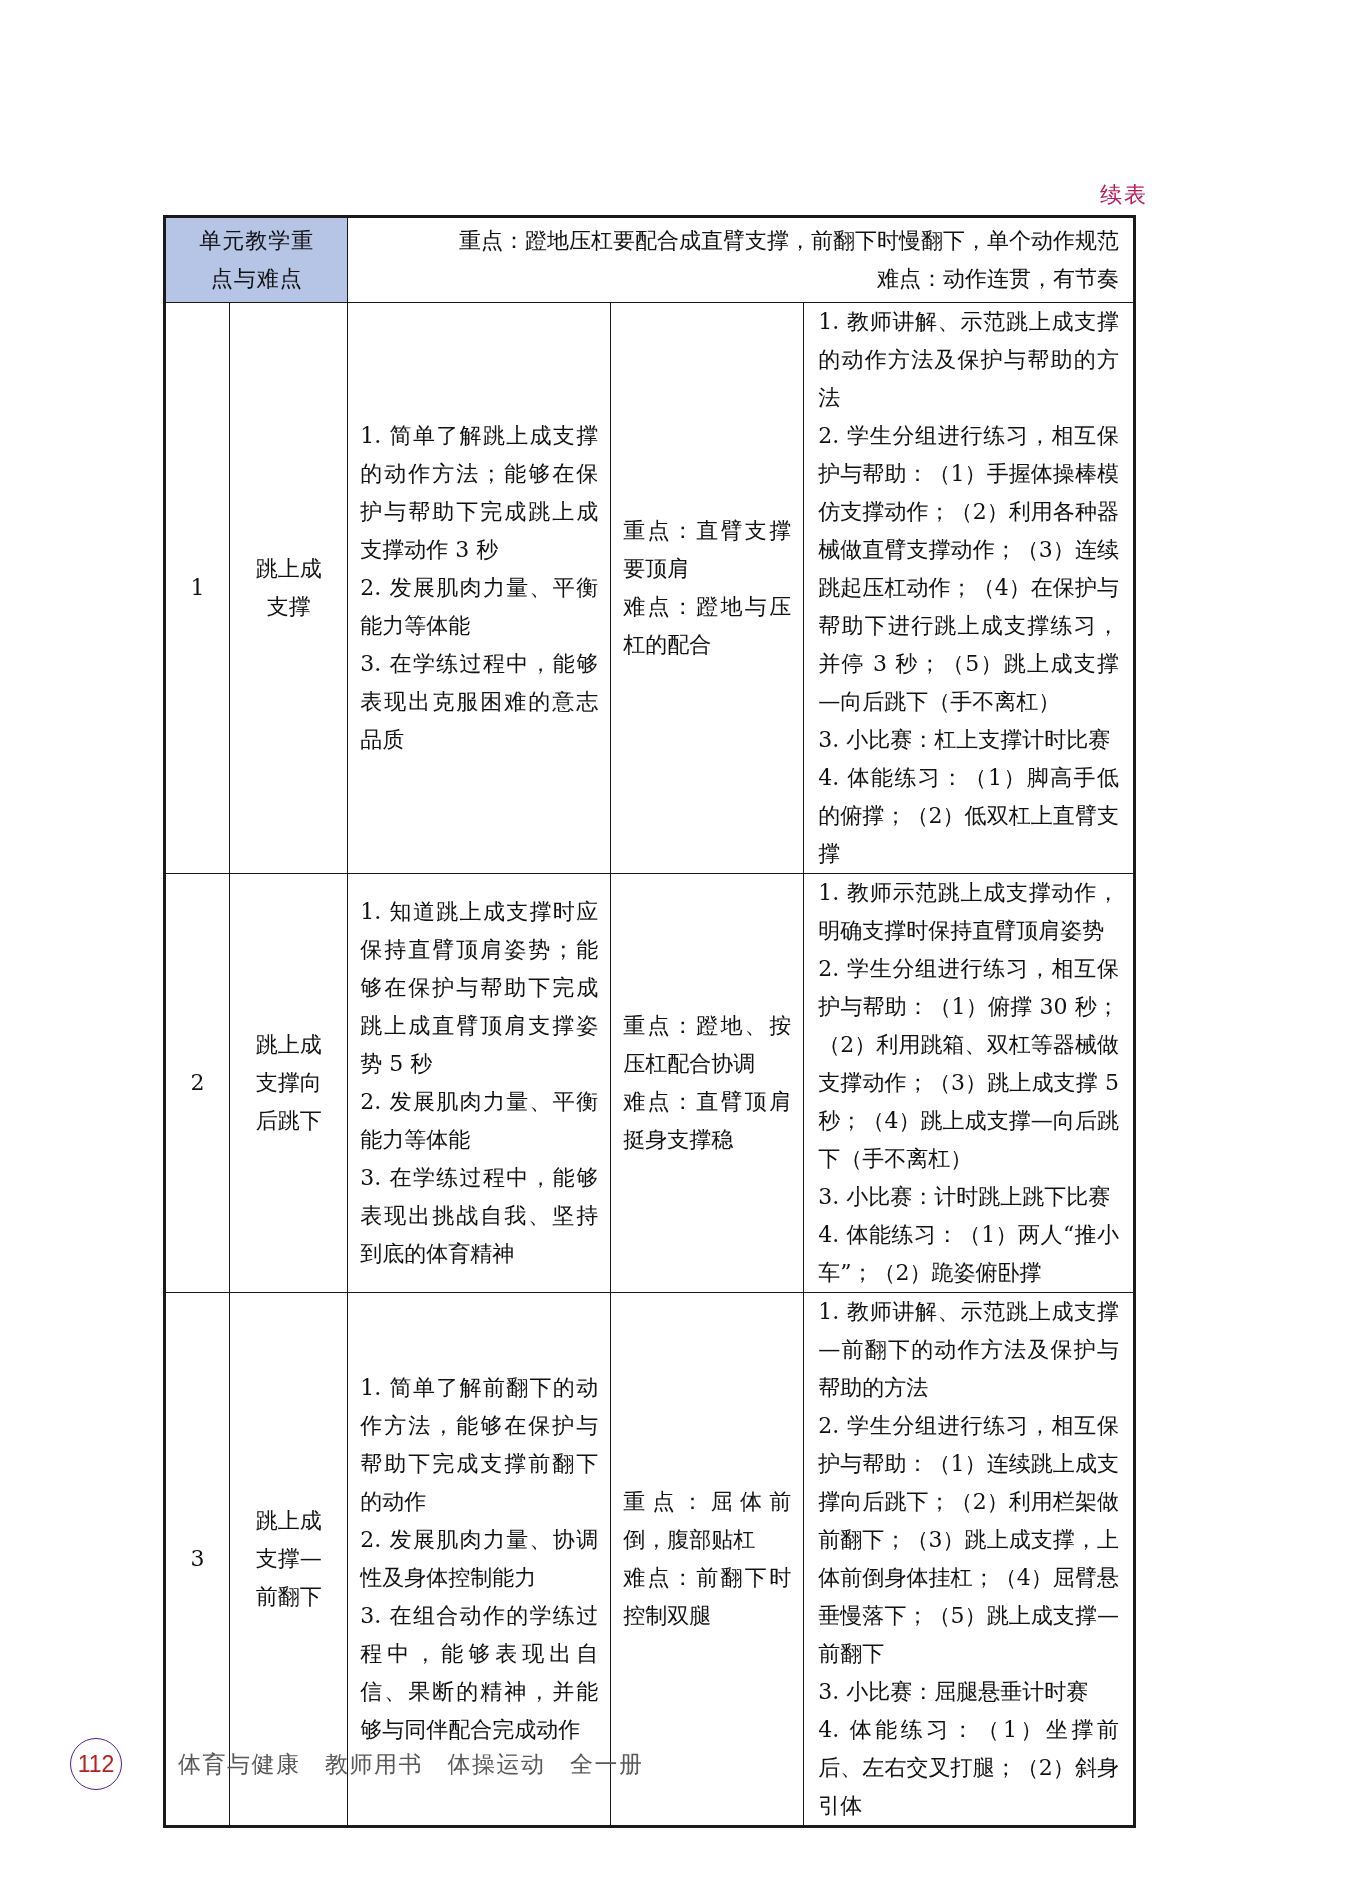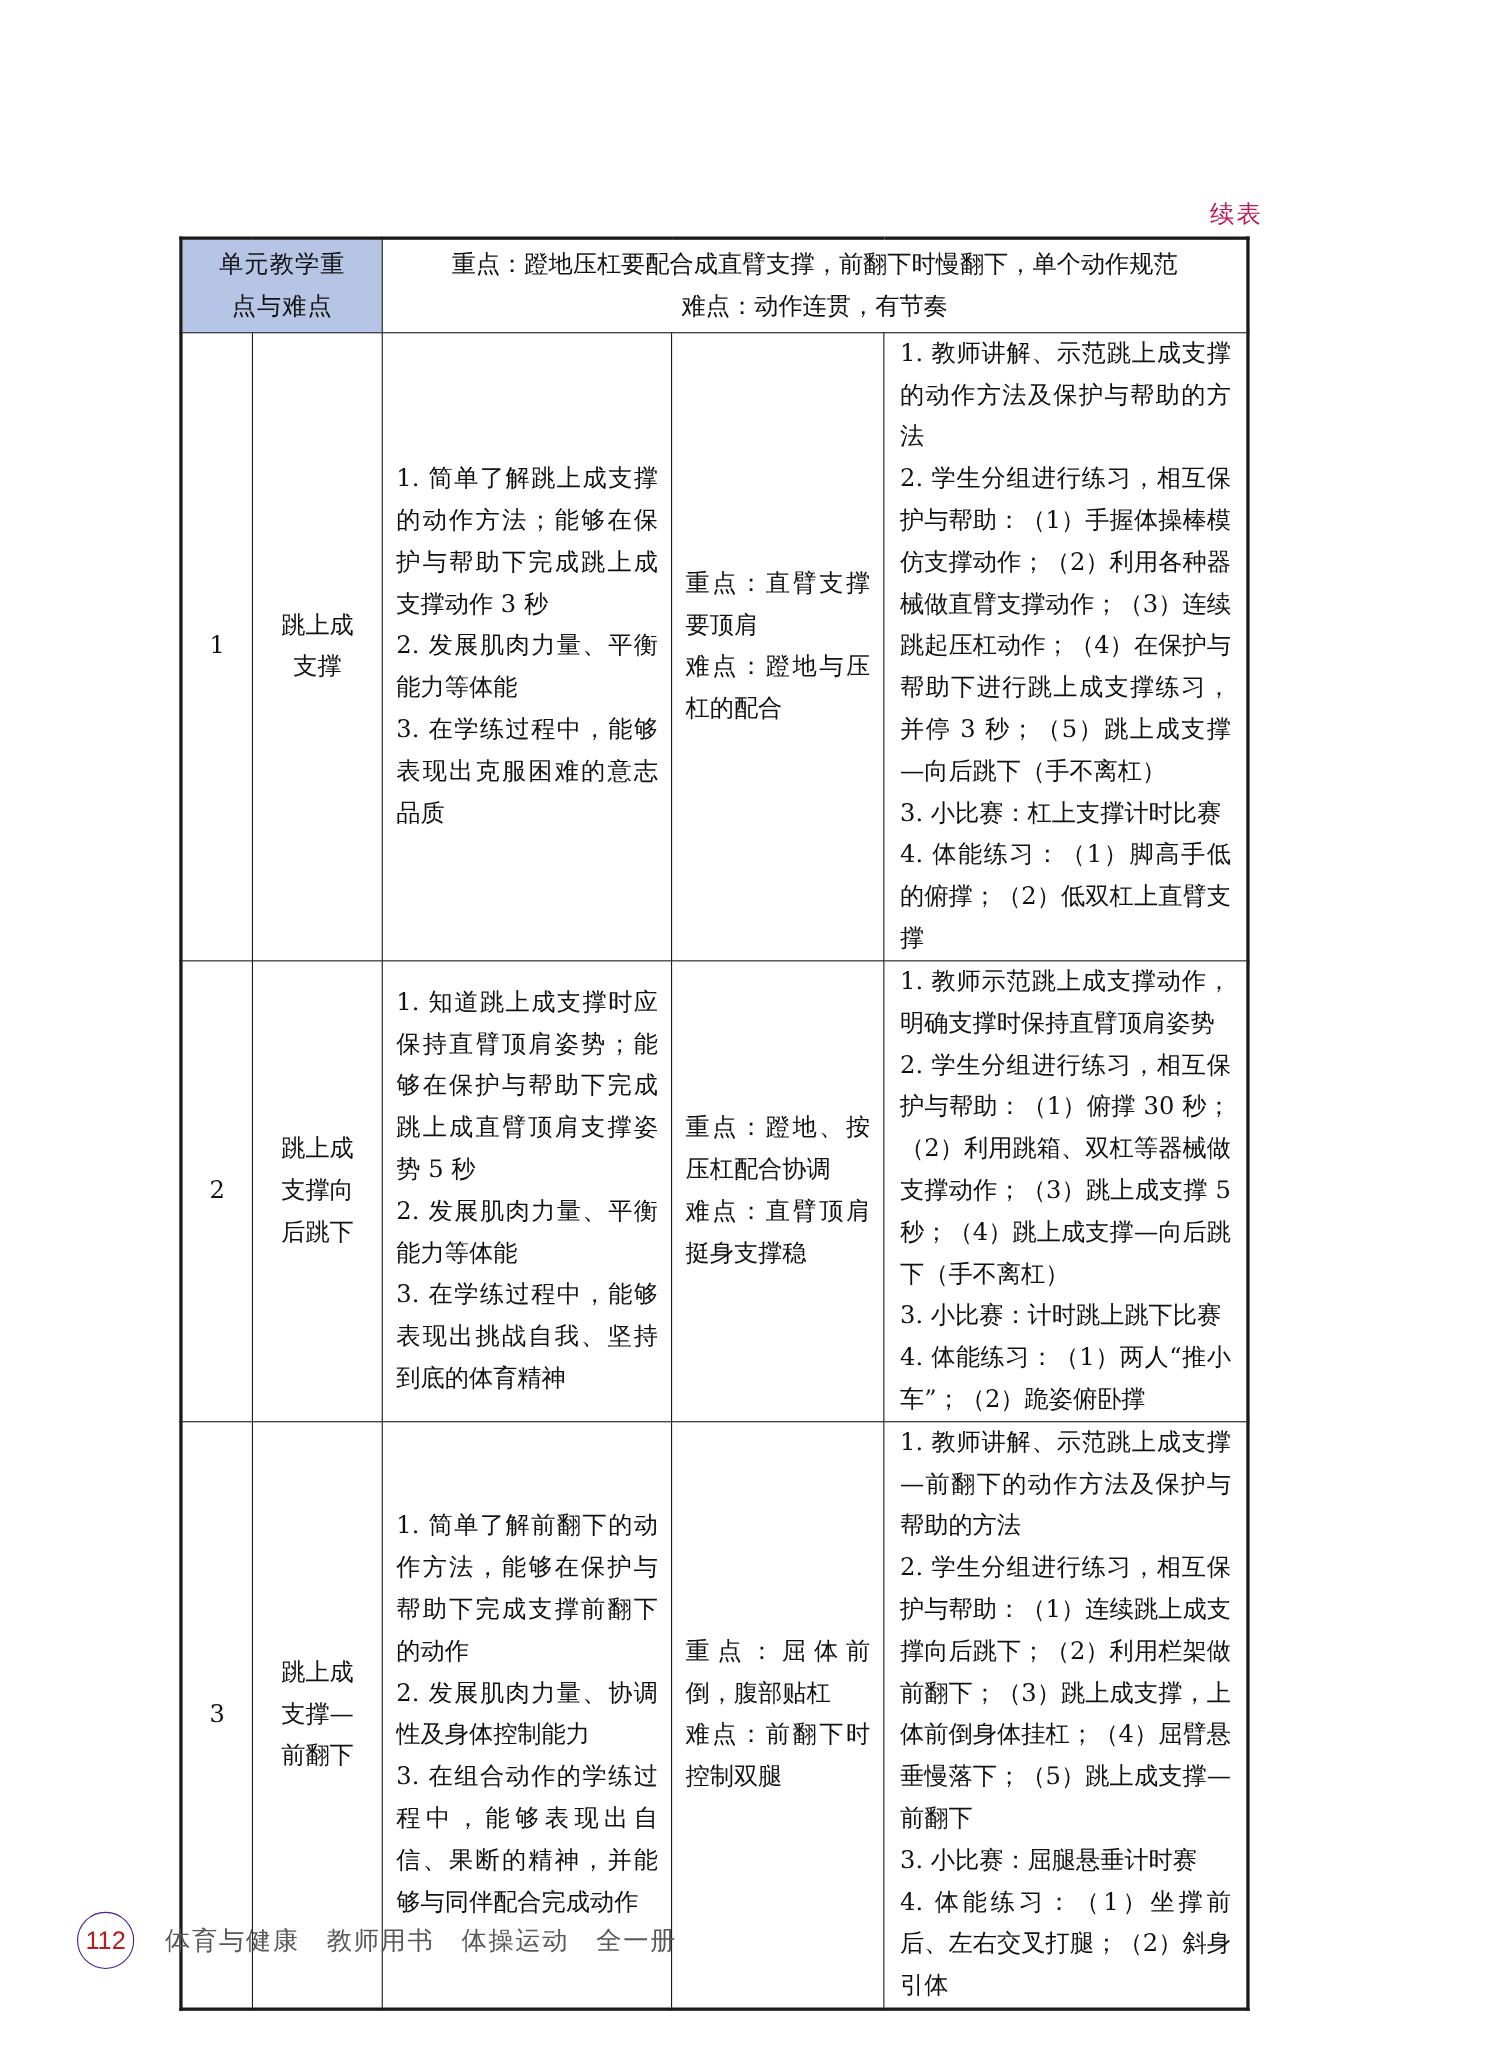--- a/index.html
+++ b/index.html
@@ -53,21 +53,21 @@
   .row-lesson2  { height: 390px; }
   .row-lesson3  { height: 453px; }
 
   .cell-center { text-align: center; }
   .unit-label {
     text-align: center;
     line-height: 43px;
     letter-spacing: 1px;
   }
   .unit-content {
-    text-align: center;
+    text-align: right;
     padding: 0 14px;
     line-height: 43px;
   }
   .row-heads th {
     text-align: center;
     border-top-width: 2px;
     border-bottom-width: 2.5px;
     letter-spacing: 1px;
   }
   .cell-justify {
@@ -93,21 +93,21 @@
   .page-circle {
     width: 52px; height: 52px;
     border: 1px solid #4c1d95;
     border-radius: 50%;
     display: flex; align-items: center; justify-content: center;
     font-size: 23px;
     color: #b91c1c;
     box-sizing: border-box;
   }
   .book-title {
-    margin-left: 28px;
+    margin-left: 56px;
     font-size: 23px;
     color: #595757;
     letter-spacing: 1.5px;
   }
 </style>
 </head>
 <body>
 
 <div class="continued">续表</div>
 

